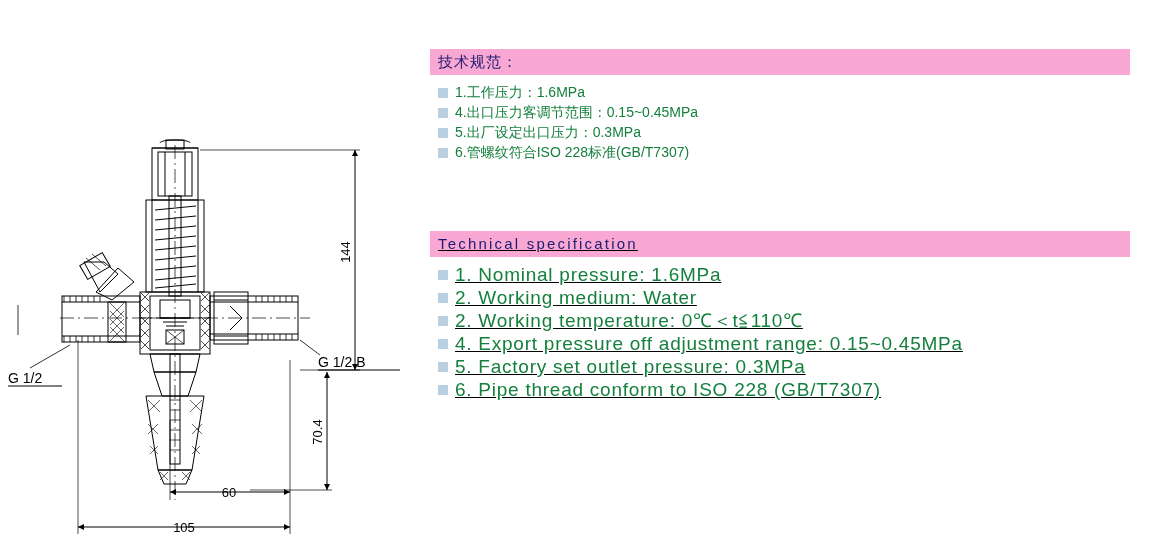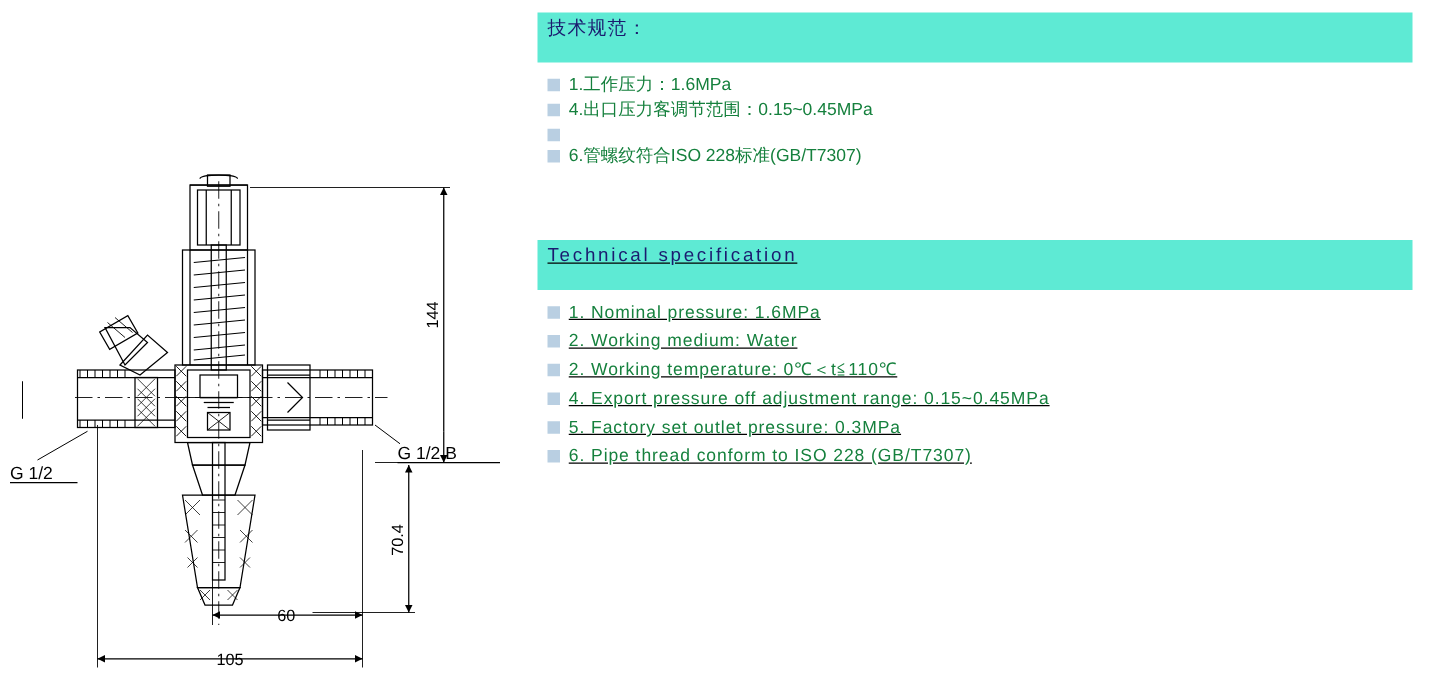--- a/index.html
+++ b/index.html
@@ -45,25 +45,26 @@
 
   .spec-block {
     position: absolute;
     left: 0;
     width: 700px;
   }
   #block-cn { top: 10px; }
   #block-en { top: 192px; text-decoration: underline; }
 
   .spec-header {
-    background: #5eead4;
-    height: 40px;
+    background: #f9a8d4;
+    height: 26px;
     line-height: 26px;
     padding-left: 8px;
     box-sizing: border-box;
+    margin-top: 39px;
   }
   .spec-header-title {
     font-size: 15px;
     color: #1b1b6f;
     letter-spacing: 1px;
     font-weight: normal;
   }
   #block-en .spec-header-title {
     font-size: 15px;
     letter-spacing: 2.2px;
@@ -89,21 +90,21 @@
     margin-top: 4px;
     flex: 0 0 auto;
   }
   .spec-text {
     font-size: 14px;
     color: #15803d;
     line-height: 17px;
     white-space: nowrap;
   }
   #block-en .spec-text {
-    font-size: 14px;
+    font-size: 19px;
     letter-spacing: 0.75px;
   }
 
   
   .dim-label {
     font-size: 13px;
     fill: #000000;
     font-family: "Liberation Sans", sans-serif;
   }
   .dim-label-rot {
@@ -288,20 +289,21 @@
         <li class="spec-item">
           <span class="bullet-box"></span>
           <span class="spec-text">1.工作压力：1.6MPa</span>
         </li>
         <li class="spec-item">
           <span class="bullet-box"></span>
           <span class="spec-text">4.出口压力客调节范围：0.15~0.45MPa</span>
         </li>
         <li class="spec-item">
           <span class="bullet-box"></span>
+          <span class="spec-text">5.出厂设定出口压力：0.3MPa</span>
         </li>
         <li class="spec-item">
           <span class="bullet-box"></span>
           <span class="spec-text">6.管螺纹符合ISO 228标准(GB/T7307)</span>
         </li>
       </ul>
     </section>
 
     <section class="spec-block" id="block-en">
       <div class="spec-header">

